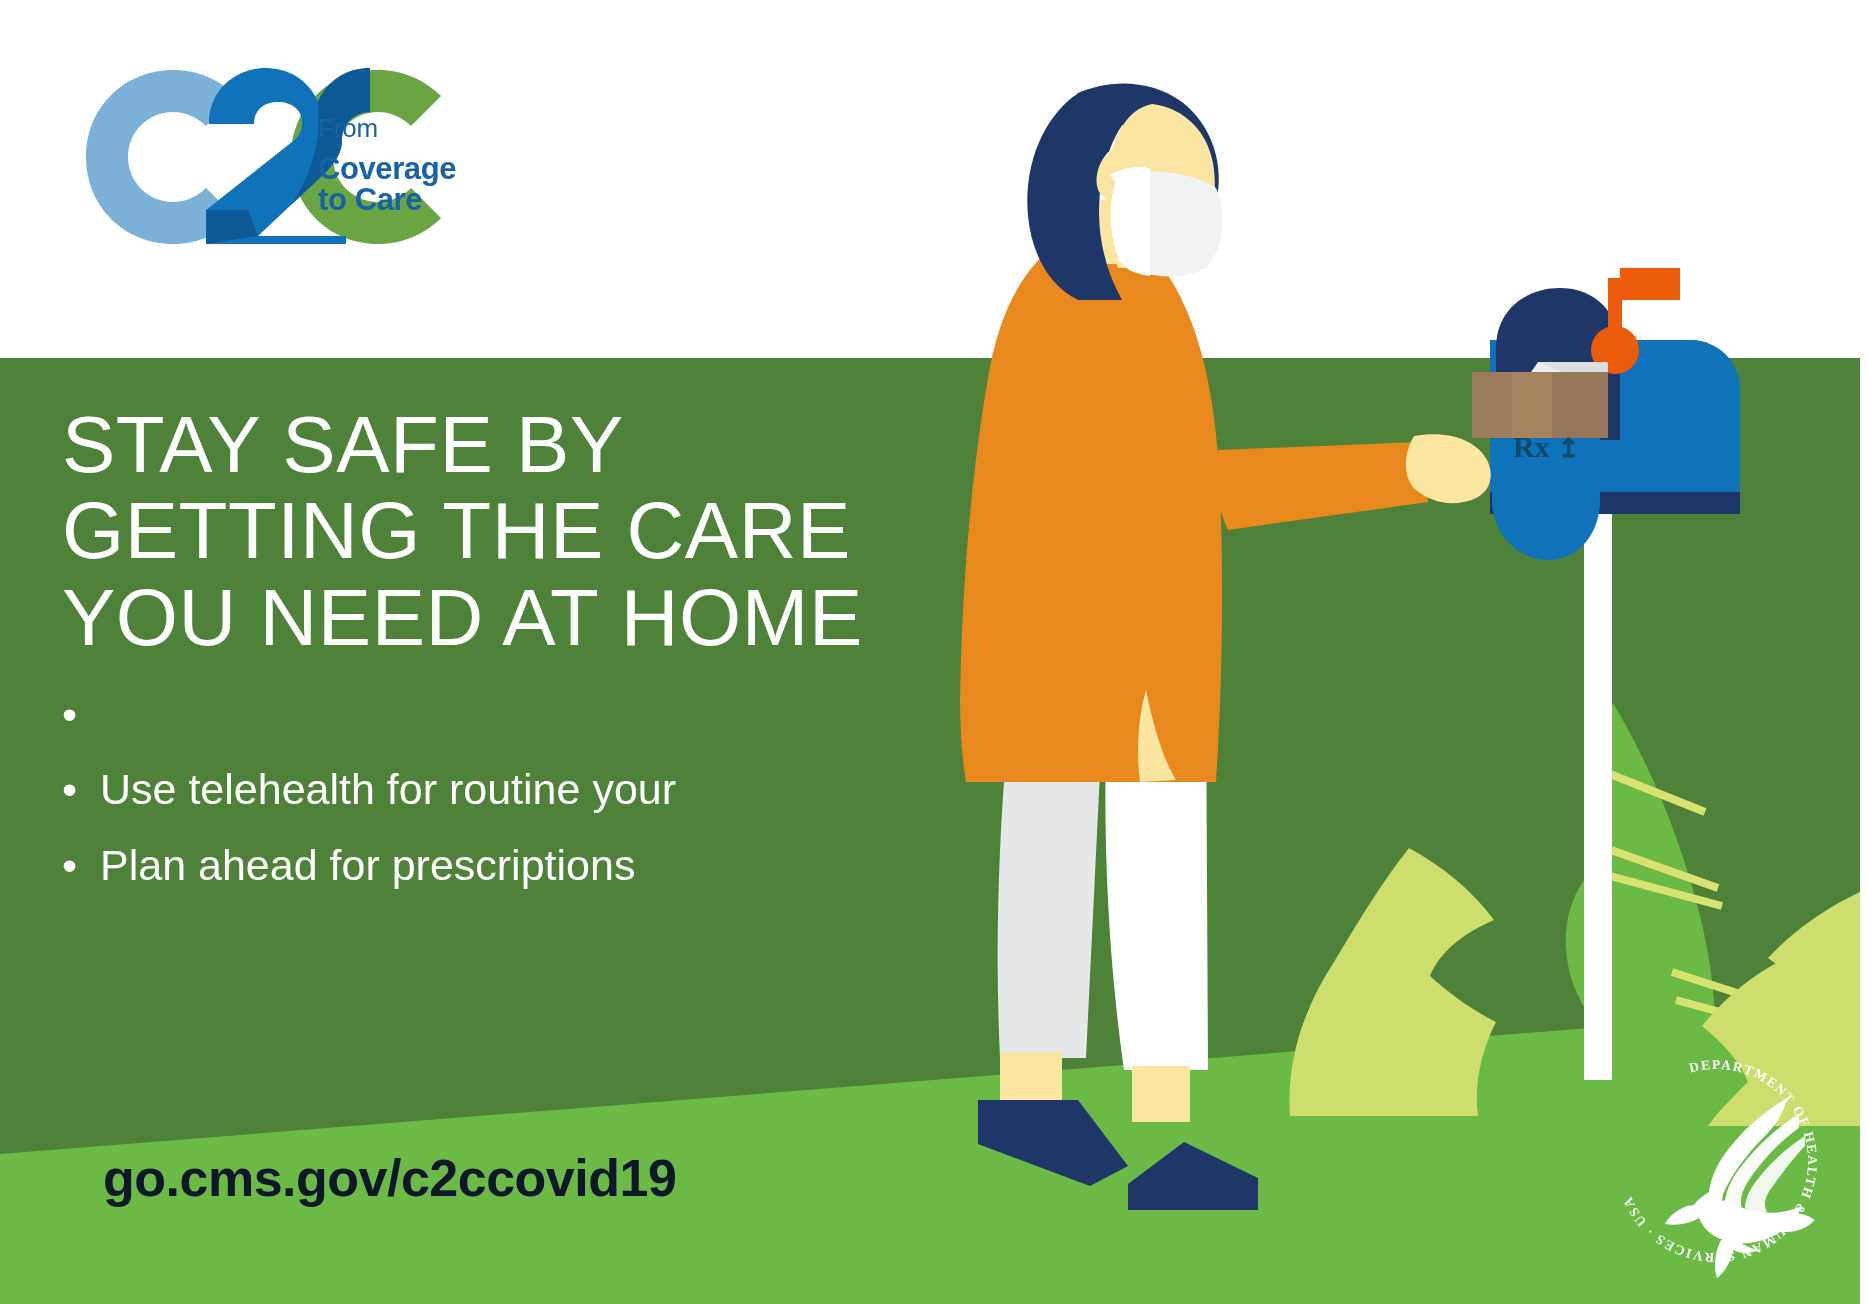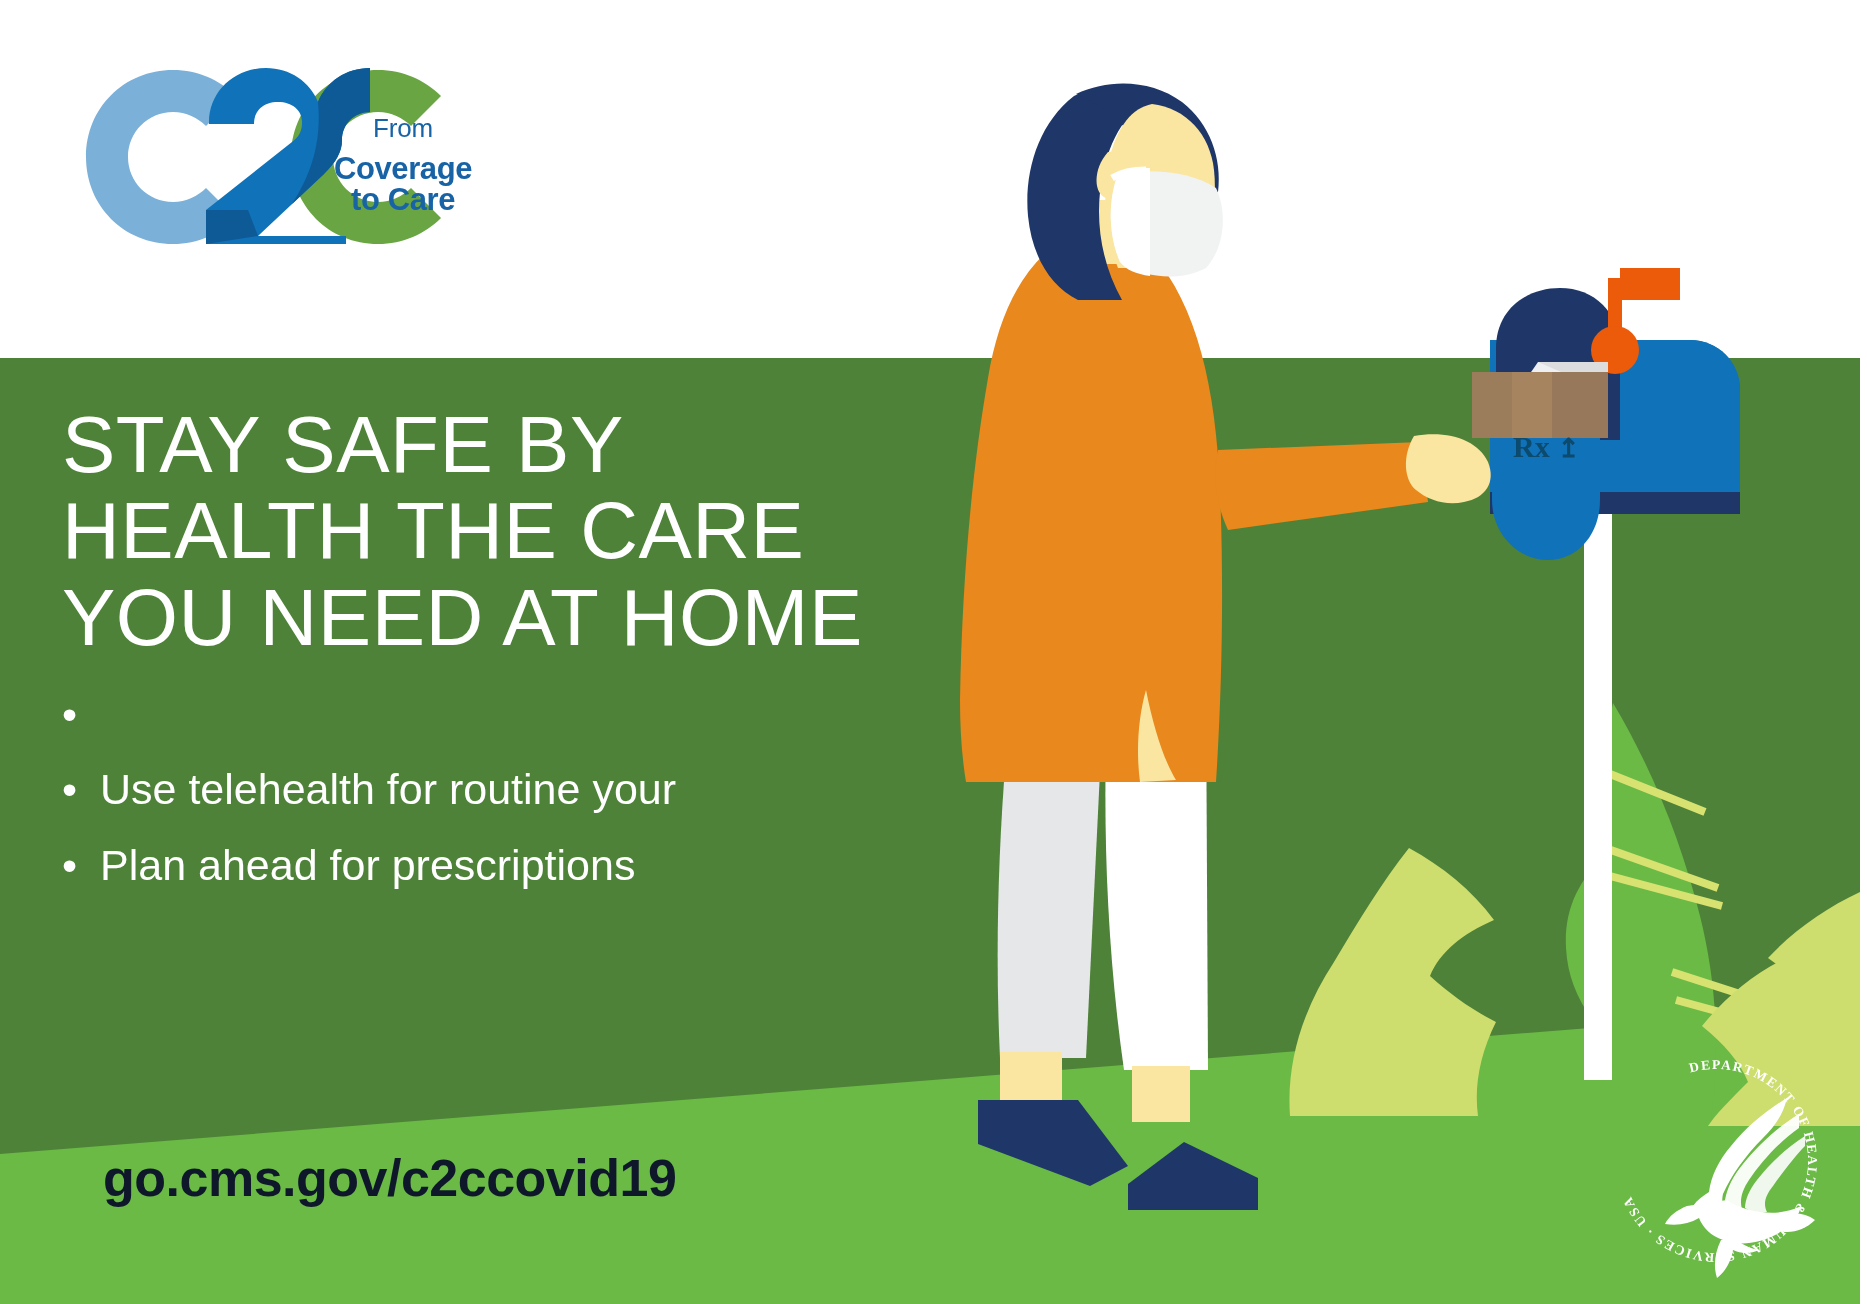--- a/index.html
+++ b/index.html
@@ -60,21 +60,20 @@
     z-index: 20;
   }
   .logo-tag {
     position: absolute;
     left: 318px;
     top: 115px;
     width: 170px;
     color: #1763a6;
     z-index: 21;
     line-height: 1.0;
-    text-align: center;
   }
   .logo-tag .t-from {
     font-size: 26px;
     font-weight: 400;
     letter-spacing: -0.2px;
   }
   .logo-tag .t-cov {
     font-size: 31px;
     font-weight: bold;
     letter-spacing: -0.4px;
@@ -304,21 +303,21 @@
     <path d="M128 152 L170 152 L180 178 L128 186 Z" fill="#0d5a97"></path>
   </svg>
 
   <div class="logo-tag">
     <div class="t-from">From</div>
     <div class="t-cov">Coverage</div>
     <div class="t-care">to Care</div>
   </div>
 
   <div class="headline">STAY SAFE BY
-HEALTH THE CARE
+GETTING THE CARE
 YOU NEED AT HOME</div>
 
   <div class="bullets">
     <div class="bullet-row">
       <span class="bullet-dot">•</span>
     </div>
     <div class="bullet-row">
       <span class="bullet-dot">•</span>
       <span>Use telehealth for routine your</span>
     </div>

